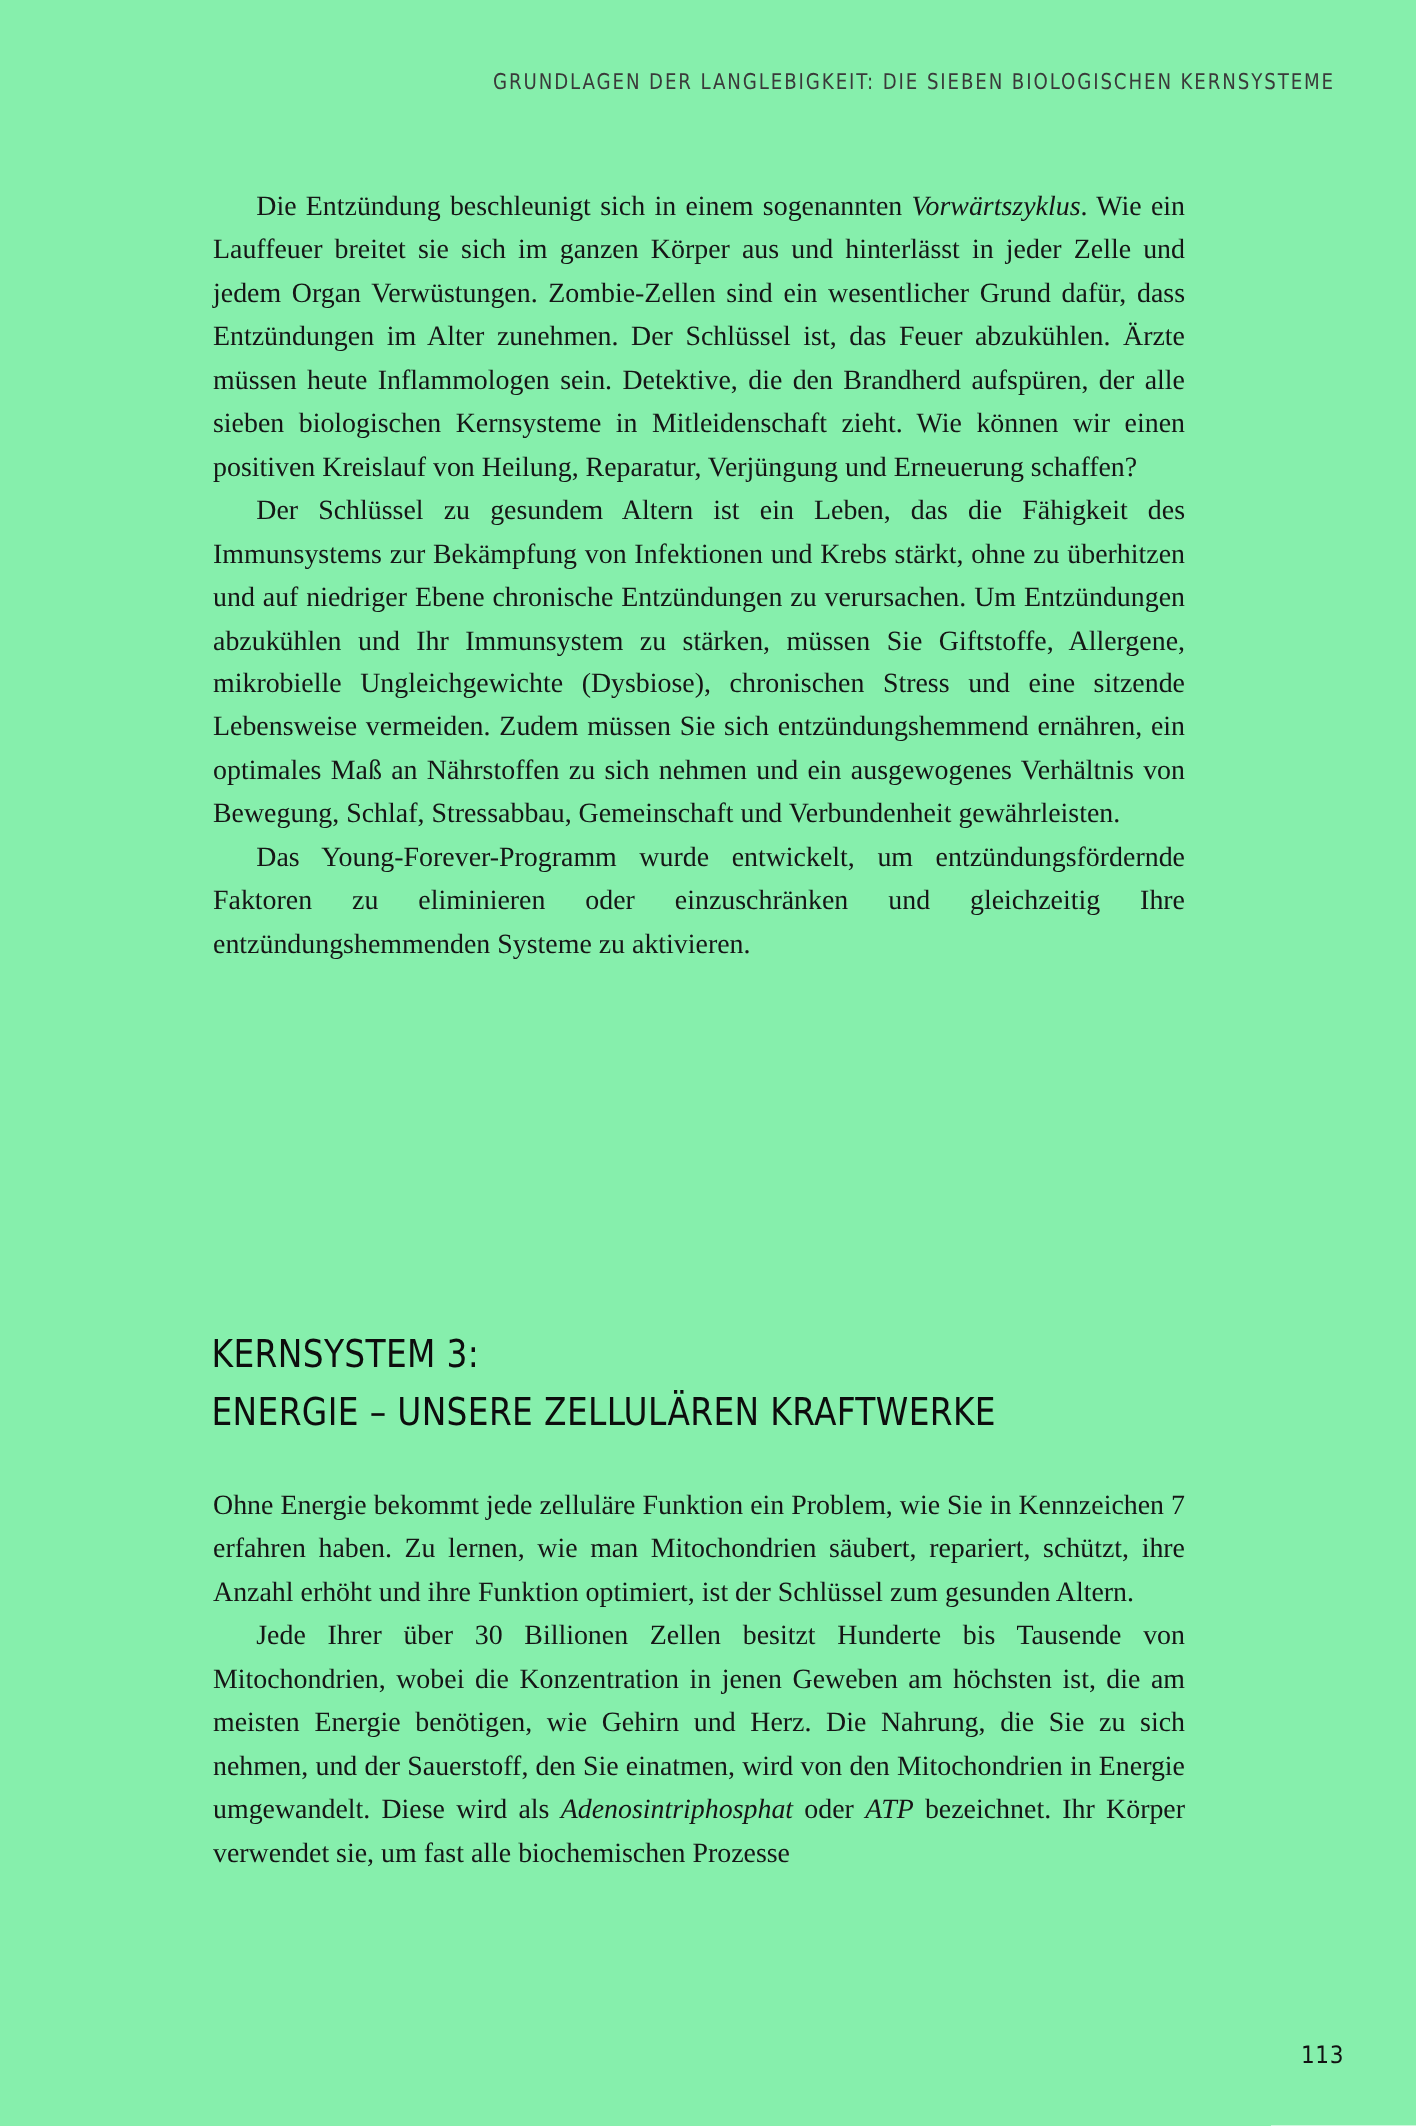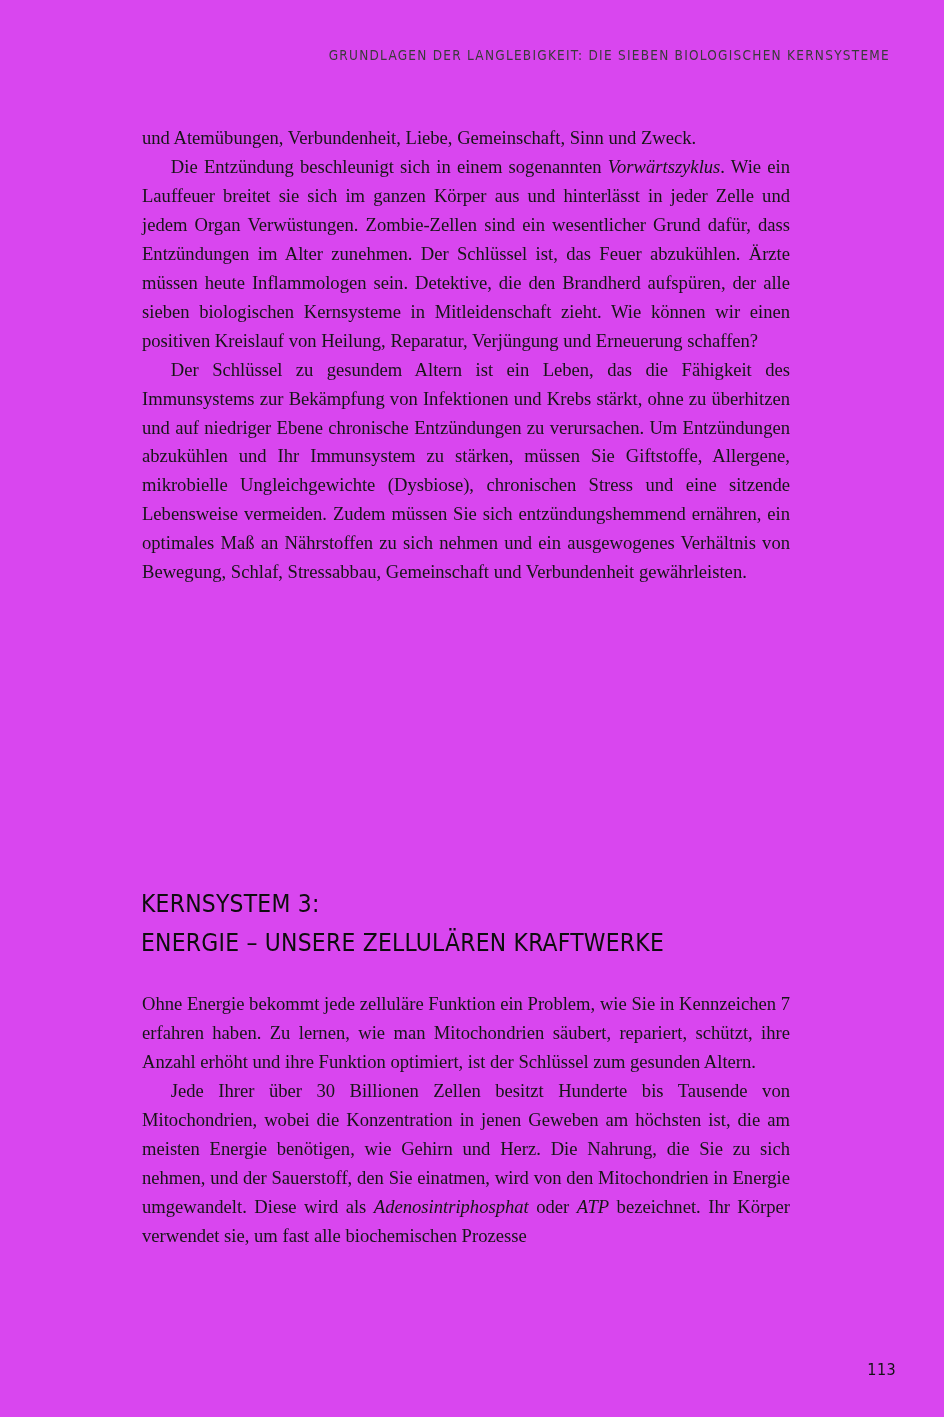--- a/index.html
+++ b/index.html
@@ -12,21 +12,21 @@
     height: 1417px;
     position: relative;
     font-family: "Liberation Serif", "DejaVu Serif", serif;
     color: #1a1a1a;
     overflow: hidden;
   }
 
   .page {
     position: absolute;
     inset: 0;
-    background: #d946ef;
+    background: #86efac;
   }
 
   
   .running-header {
     position: absolute;
     top: 47px;
     left: 142px;
     width: 748px;
     text-align: right;
     font-family: "DejaVu Sans Condensed", "Liberation Sans Narrow", "Liberation Sans", sans-serif;
@@ -113,26 +113,26 @@
 </style>
 </head>
 <body>
 
 <div class="page">
 
   <div class="running-header">GRUNDLAGEN DER LANGLEBIGKEIT: DIE SIEBEN BIOLOGISCHEN KERNSYSTEME</div>
 
   <div class="text-column">
 
-    <p class="body-par last-line-left">und Atemübungen, Verbundenheit, Liebe, Gemeinschaft, Sinn und Zweck.</p>
 
     <p class="body-par indent last-line-left"><span>Die Entzündung beschleunigt sich in einem sogenannten </span><em class="ital">Vor­wärtszyklus</em><span>. Wie ein Lauffeuer breitet sie sich im ganzen Körper aus und hinterlässt in jeder Zelle und jedem Organ Verwüstungen. Zombie-Zellen sind ein wesentlicher Grund dafür, dass Entzündungen im Alter zunehmen. Der Schlüssel ist, das Feuer abzukühlen. Ärzte müssen heute Inflammologen sein. Detektive, die den Brandherd aufspüren, der alle sieben biologischen Kernsysteme in Mitleidenschaft zieht. Wie können wir einen positiven Kreislauf von Heilung, Reparatur, Verjüngung und Erneuerung schaffen?</span></p>
 
     <p class="body-par indent last-line-left">Der Schlüssel zu gesundem Altern ist ein Leben, das die Fähigkeit des Immunsystems zur Bekämpfung von Infektionen und Krebs stärkt, ohne zu überhitzen und auf niedriger Ebene chronische Entzündungen zu verursachen. Um Entzündungen abzukühlen und Ihr Immunsystem zu stärken, müssen Sie Giftstoffe, Allergene, mikrobielle Ungleichgewichte (Dysbiose), chronischen Stress und eine sitzende Lebensweise vermeiden. Zudem müssen Sie sich entzündungshemmend ernähren, ein optimales Maß an Nährstoffen zu sich nehmen und ein ausgewogenes Verhältnis von Bewegung, Schlaf, Stressabbau, Gemeinschaft und Verbundenheit gewährleisten.</p>
 
+    <p class="body-par indent last-line-left">Das Young-Forever-Programm wurde entwickelt, um entzündungsfördernde Faktoren zu eliminieren oder einzuschränken und gleichzeitig Ihre entzündungshemmenden Systeme zu aktivieren.</p>
   </div>
 
   <div class="section-heading">
     <span class="hl">KERNSYSTEM 3:</span>
     <span class="hl">ENERGIE – UNSERE ZELLULÄREN KRAFTWERKE</span>
   </div>
 
   <div class="text-column-lower">
 
     <p class="body-par last-line-left">Ohne Energie bekommt jede zelluläre Funktion ein Problem, wie Sie in Kennzeichen 7 erfahren haben. Zu lernen, wie man Mitochondrien säubert, repariert, schützt, ihre Anzahl erhöht und ihre Funktion optimiert, ist der Schlüssel zum gesunden Altern.</p>

